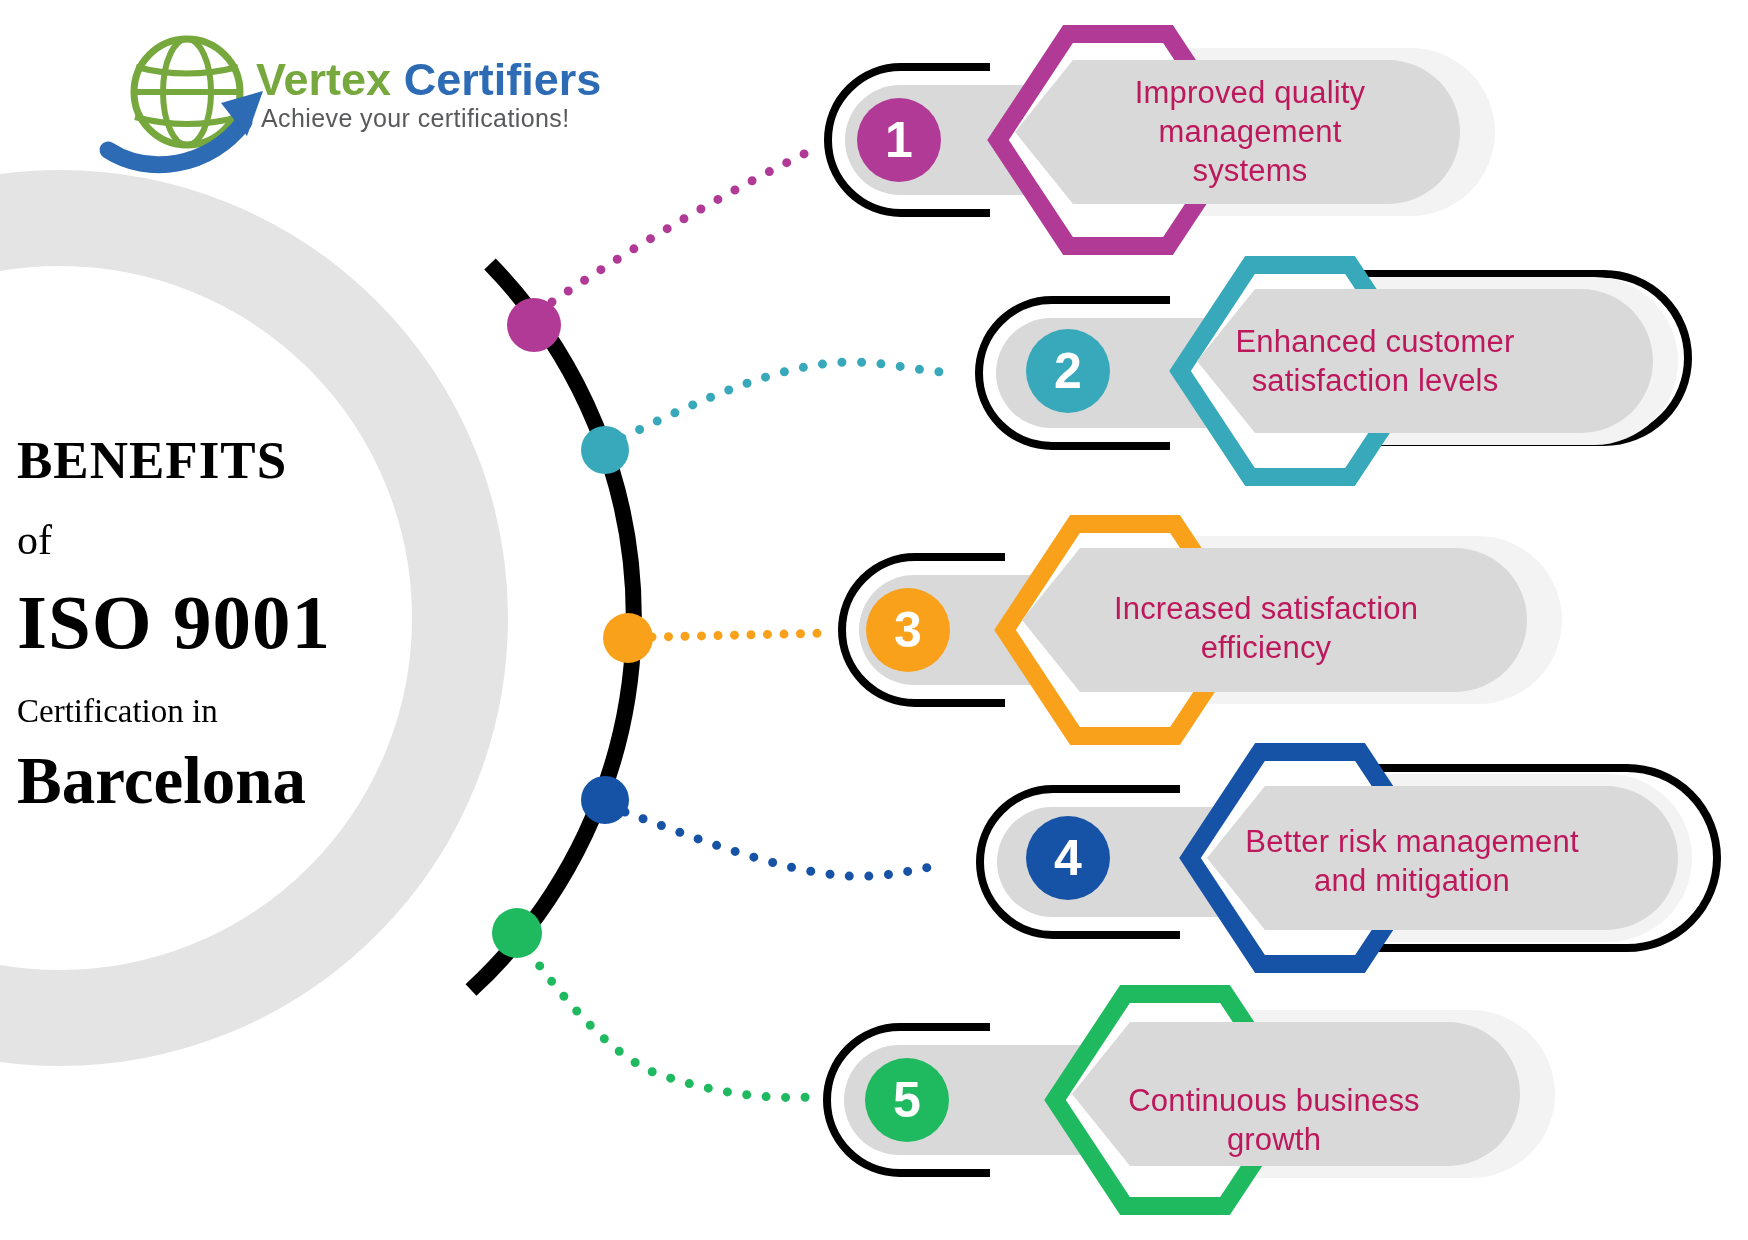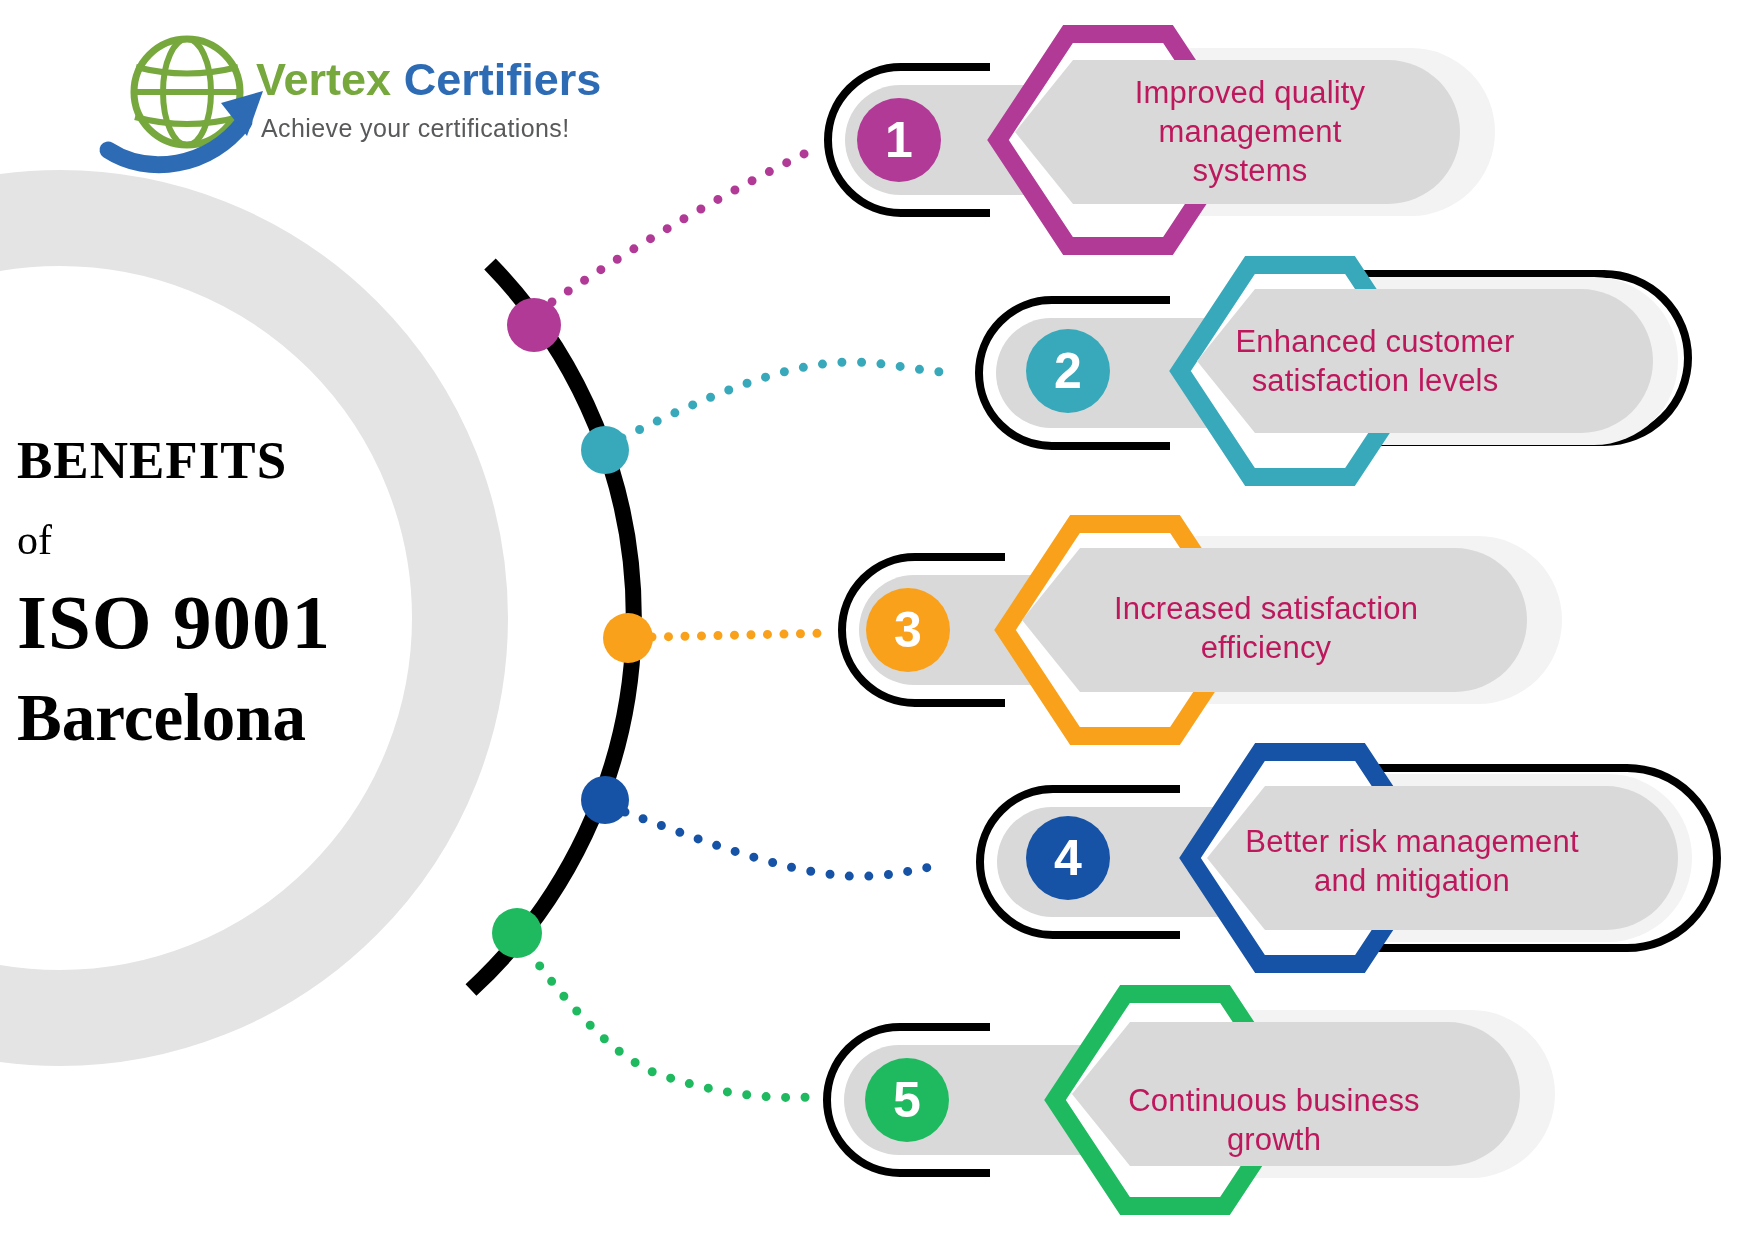--- a/index.html
+++ b/index.html
@@ -3,21 +3,21 @@
 <meta charset="utf-8">
 <style>
   html,body{margin:0;padding:0;background:#ffffff;}
   .stage{position:relative;width:1748px;height:1240px;overflow:hidden;background:#ffffff;
          font-family:"Liberation Sans",sans-serif;}
   .stage svg{position:absolute;left:0;top:0;}
 
   .brand{position:absolute;left:256px;top:56px;font:700 45px/1.05 "Liberation Sans",sans-serif;white-space:nowrap;}
   .brand .b1{color:#76a83d;}
   .brand .b2{color:#2d6cb5;}
-  .tagline{position:absolute;left:261px;top:116px;font:400 25px/1 "Liberation Sans",sans-serif;
+  .tagline{position:absolute;left:261px;top:106px;font:400 25px/1 "Liberation Sans",sans-serif;
            color:#58595b;letter-spacing:.4px;white-space:nowrap;}
 
   .title{position:absolute;left:17px;top:430px;width:362px;text-align:left;
          font-family:"Liberation Serif",serif;color:#000;}
   .t-benefits{font-size:53px;font-weight:700;letter-spacing:1px;}
   .t-of{font-size:42px;margin-top:26px;}
   .t-iso{font-size:77px;font-weight:700;margin-top:14px;letter-spacing:1px;}
   .t-cert{font-size:33px;margin-top:26px;}
   .t-city{font-size:67px;font-weight:700;margin-top:12px;}
 
@@ -111,20 +111,21 @@
     </g>
   </svg>
 
   <div class="brand"><span class="b1">Vertex</span><span class="b2"> </span><span class="b2">Certifiers</span></div>
   <div class="tagline">Achieve your certifications!</div>
 
   <div class="title">
     <div class="t-benefits">BENEFITS</div>
     <div class="t-of">of</div>
     <div class="t-iso">ISO 9001</div>
+    <div class="t-cert">Certification in</div>
     <div class="t-city">Barcelona</div>
   </div>
 
   <div class="num" style="left:857px;top:98px;">1</div>
   <div class="num" style="left:1026px;top:329px;">2</div>
   <div class="num" style="left:866px;top:588px;">3</div>
   <div class="num" style="left:1026px;top:816px;">4</div>
   <div class="num" style="left:865px;top:1058px;">5</div>
 
   <div class="label" style="left:1020px;top:73px;">

